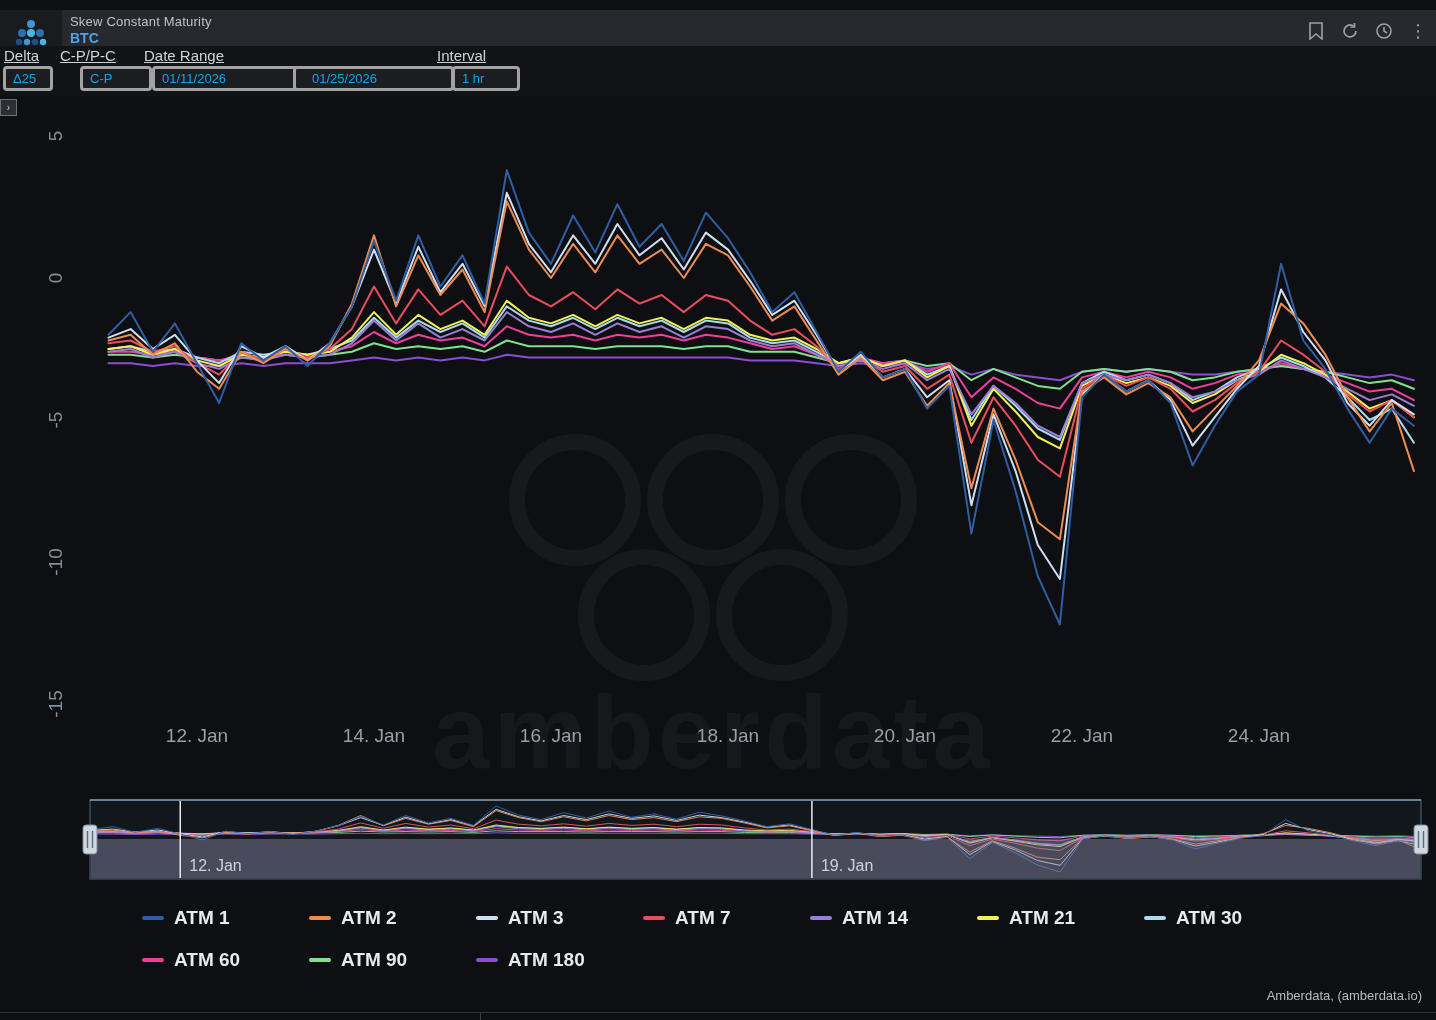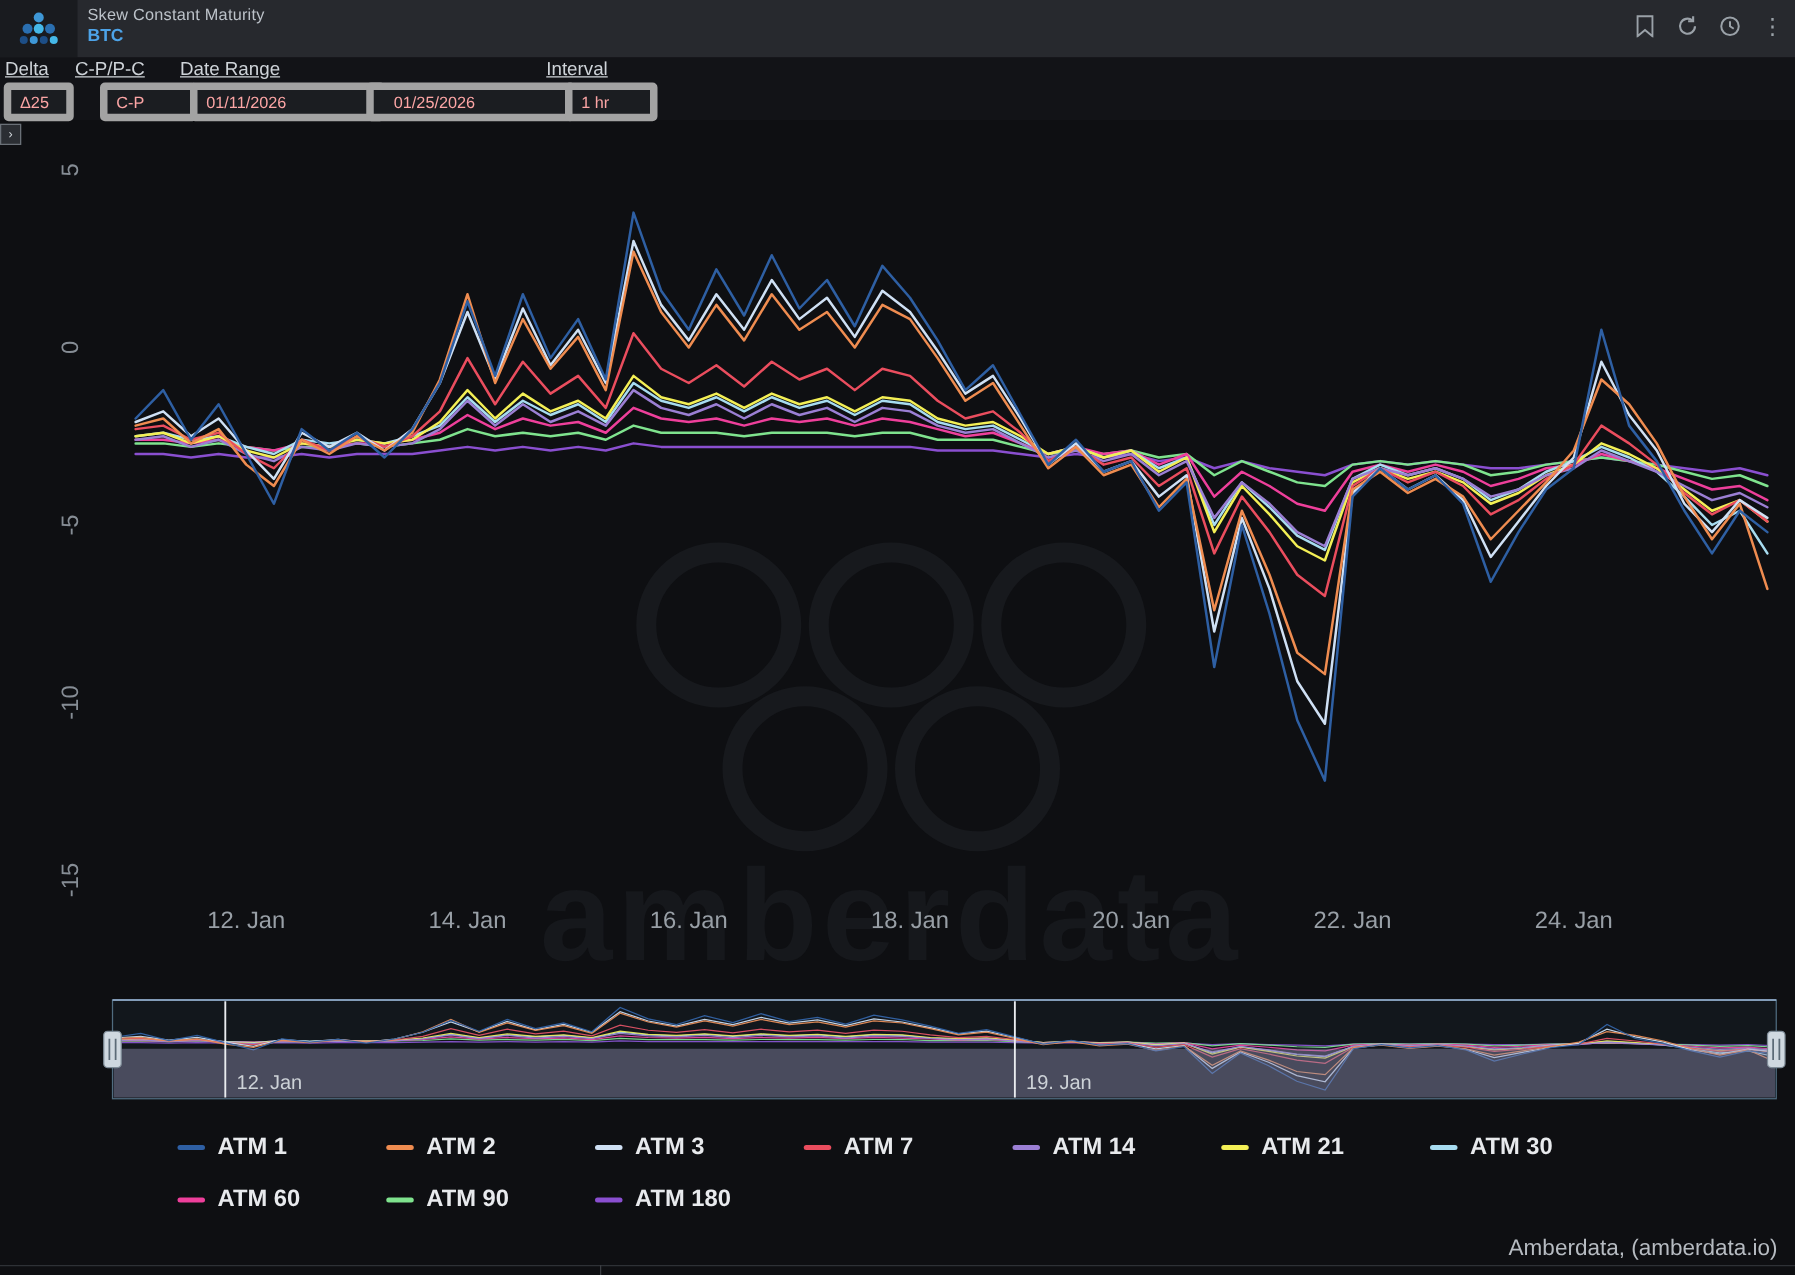--- a/index.html
+++ b/index.html
@@ -1,47 +1,47 @@
 <!DOCTYPE html>
 <html><head>
 <meta charset="utf-8">
 <style>
   html,body{margin:0;padding:0;background:#0e0f12;width:1436px;height:1020px;overflow:hidden;
     font-family:"Liberation Sans",sans-serif;-webkit-font-smoothing:antialiased;}
   
-  .header{position:absolute;top:0;left:0;width:1436px;height:46px;background:#27292e;z-index:5;}
+  .header{position:absolute;top:10px;left:0;width:1436px;height:46px;background:#27292e;z-index:5;}
   .logo-wrap{position:absolute;left:0;top:0;width:62px;height:46px;background:#191b1f;
     display:flex;align-items:center;justify-content:center;}
   .titles{position:absolute;left:70px;top:4px;line-height:1.25;}
   .title{font-size:13px;color:#bcc2c9;letter-spacing:.2px;}
   .subtitle{font-size:14px;font-weight:bold;color:#4da3e8;}
   .header-icons{position:absolute;right:8px;top:10px;display:flex;gap:14px;align-items:center;color:#9aa1a8;}
   .hicon{width:20px;height:22px;display:flex;align-items:center;justify-content:center;cursor:pointer;
     font-size:18px;color:#9aa1a8;}
   
   .controls{position:absolute;top:46px;left:0;width:1436px;height:50px;background:#121317;z-index:5;}
   .ctl-label{position:absolute;top:1px;font-size:15px;color:#ced3d8;text-decoration:underline;}
-  .ctl-box{position:absolute;top:20px;height:19px;background:#1b1d21;border:6px solid #a3a3a3;border-radius:4px;
-    color:#fca5a5;font-size:13px;display:flex;align-items:center;padding:0 7px;cursor:pointer;white-space:nowrap;}
+  .ctl-box{position:absolute;top:20px;height:19px;background:#1b1d21;border:3px solid #a3a3a3;border-radius:4px;
+    color:#0ea5e9;font-size:13px;display:flex;align-items:center;padding:0 7px;cursor:pointer;white-space:nowrap;}
   .chevron-btn{position:absolute;left:0;top:99px;width:15px;height:15px;background:#2b2e33;border:1px solid #6a7077;
     color:#cfd4d9;font-size:10px;display:flex;align-items:center;justify-content:center;z-index:5;cursor:pointer;}
   
   #chart-svg{position:absolute;top:0;left:0;z-index:1;}
   .ytick{fill:#868d95;font-size:19px;font-family:"Liberation Sans",sans-serif;}
   .xtick{fill:#989fa6;font-size:19px;font-family:"Liberation Sans",sans-serif;}
   .navlab{fill:#cdd2d7;font-size:16px;font-family:"Liberation Sans",sans-serif;}
   .wmtext{fill:#16181c;font-size:104px;font-weight:bold;font-family:"Liberation Sans",sans-serif;letter-spacing:4px;}
   
   #legend{position:absolute;left:142px;top:907px;display:grid;grid-template-columns:repeat(7,167px);
     row-gap:20px;z-index:5;}
   .legend-item{display:flex;align-items:center;gap:10px;cursor:pointer;}
   .dash{width:22px;height:4px;border-radius:2px;display:inline-block;}
   .legend-label{font-size:19px;font-weight:bold;color:#e8eaed;}
   
-  .footer-credit{position:absolute;right:14px;top:988px;font-size:18px;color:#b6bbc1;z-index:5;}
+  .footer-credit{position:absolute;right:14px;top:988px;font-size:13px;color:#b6bbc1;z-index:5;}
   .bottom-line{position:absolute;top:1012px;left:0;width:1436px;border-top:1px solid #2e3136;z-index:5;}
   .bottom-tick{position:absolute;top:1012px;left:480px;width:1px;height:8px;background:#3a3d42;z-index:5;}
 </style>
 </head>
 <body>
 
 <svg id="chart-svg" width="1436" height="1020">
     <g>
       <circle cx="575" cy="500" r="58" fill="none" stroke="#17191d" stroke-width="16"></circle>
       <circle cx="713" cy="500" r="58" fill="none" stroke="#17191d" stroke-width="16"></circle>

